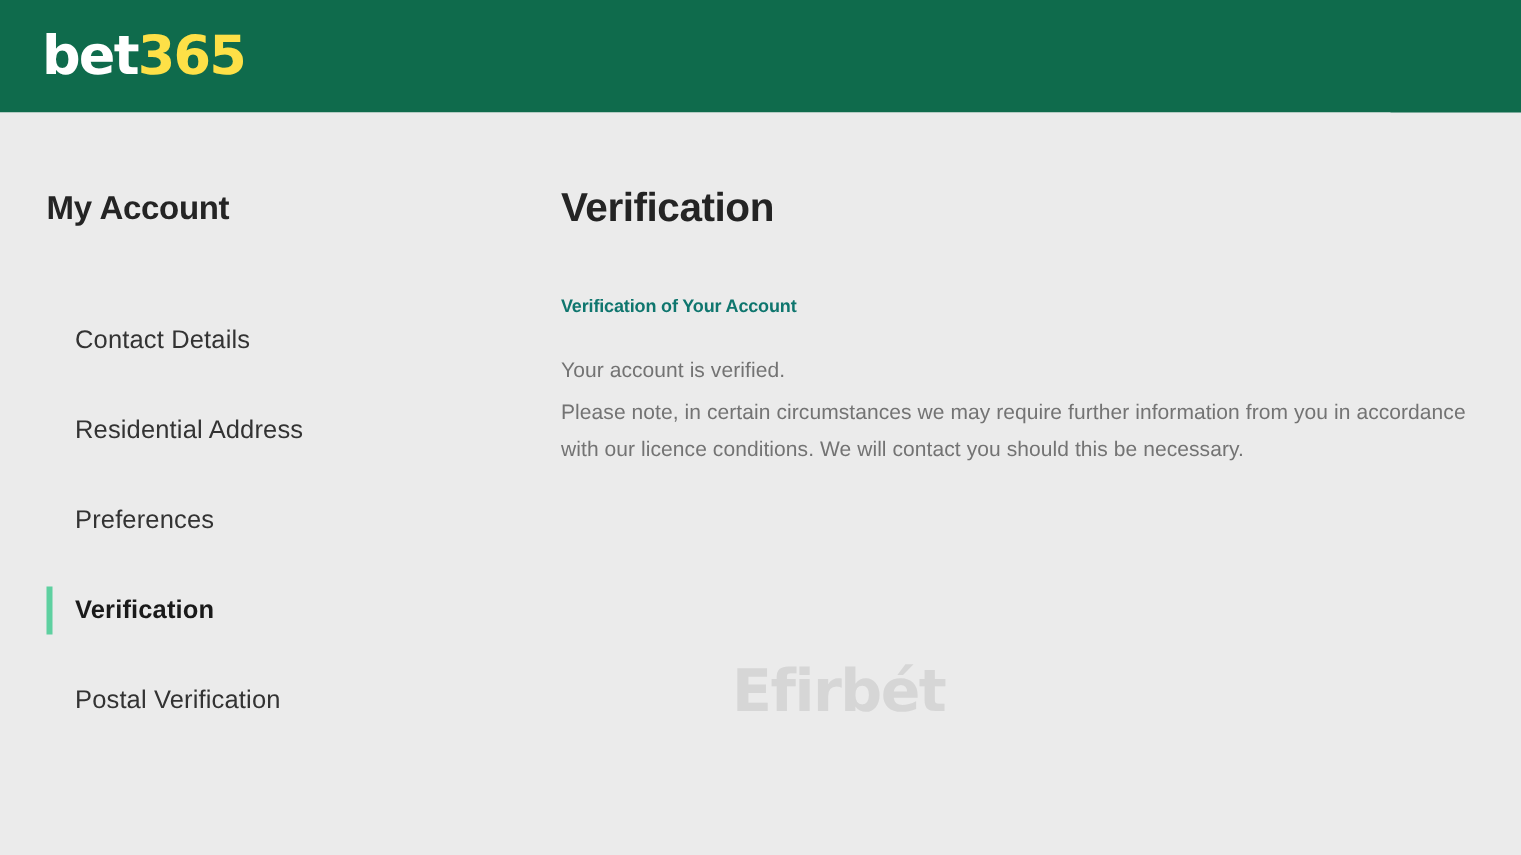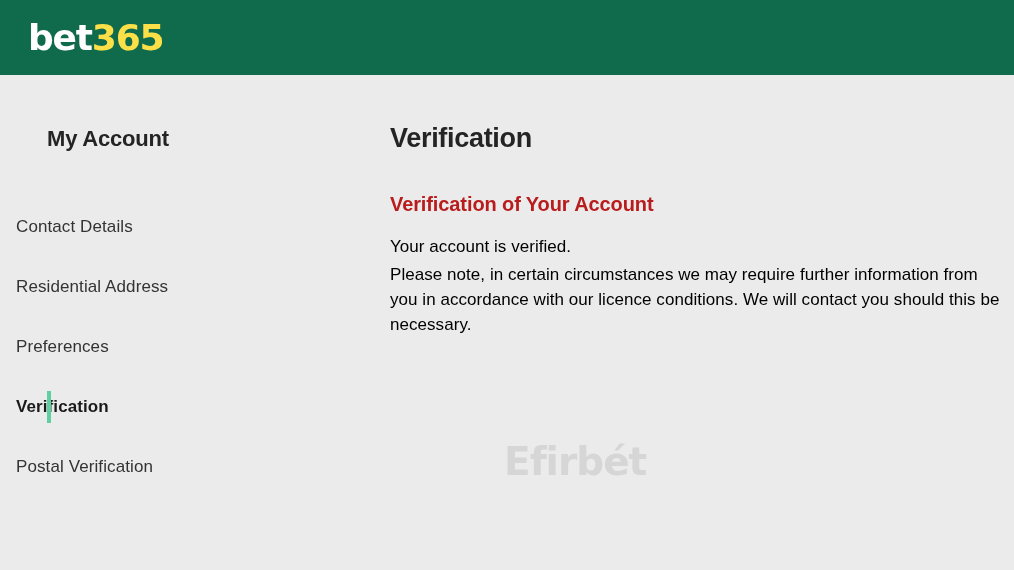--- a/index.html
+++ b/index.html
@@ -39,21 +39,21 @@
     white-space: nowrap;
     user-select: none;
   }
   .brand-bet { color: #ffffff; margin-top: 48px; }
   .brand-365 { color: #fde047; }
 
   
   .page-body {
     position: absolute;
     top: 75px;
-    left: 16px;
+    left: 0;
     width: 927px;
     height: 495px;
     background: #ebebeb;
   }
 
   
   .sidebar {
     position: absolute;
     left: 0;
     top: 0;
@@ -78,20 +78,21 @@
     top: 122px;
     width: 360px;
     list-style: none;
   }
 
   .sidebar-item {
     position: relative;
     height: 60px;
     display: flex;
     align-items: center;
+    padding-left: 50px;
     cursor: pointer;
   }
 
   .sidebar-item-label {
     font-size: 17px;
     font-weight: 400;
     color: #333333;
     line-height: 22px;
     letter-spacing: 0.1px;
   }
@@ -128,38 +129,38 @@
     font-weight: 700;
     color: #242424;
     letter-spacing: -0.3px;
     line-height: 32px;
   }
 
   .content-subtitle {
     position: absolute;
     left: 14px;
     top: 118px;
-    font-size: 20px;
-    font-weight: 700;
-    color: #b91c1c;
+    font-size: 12px;
+    font-weight: 700;
+    color: #0f766e;
     line-height: 22px;
     letter-spacing: -0.1px;
   }
 
   .content-paragraphs {
     position: absolute;
     left: 14px;
     top: 159px;
     width: 612px;
   }
 
   .content-paragraph {
-    font-size: 17px;
+    font-size: 14px;
     font-weight: 400;
-    color: #000000;
+    color: #737373;
     line-height: 25px;
     letter-spacing: 0.05px;
   }
 
   .content-paragraph + .content-paragraph {
     margin-top: 3px;
   }
 
   
   .watermark {

